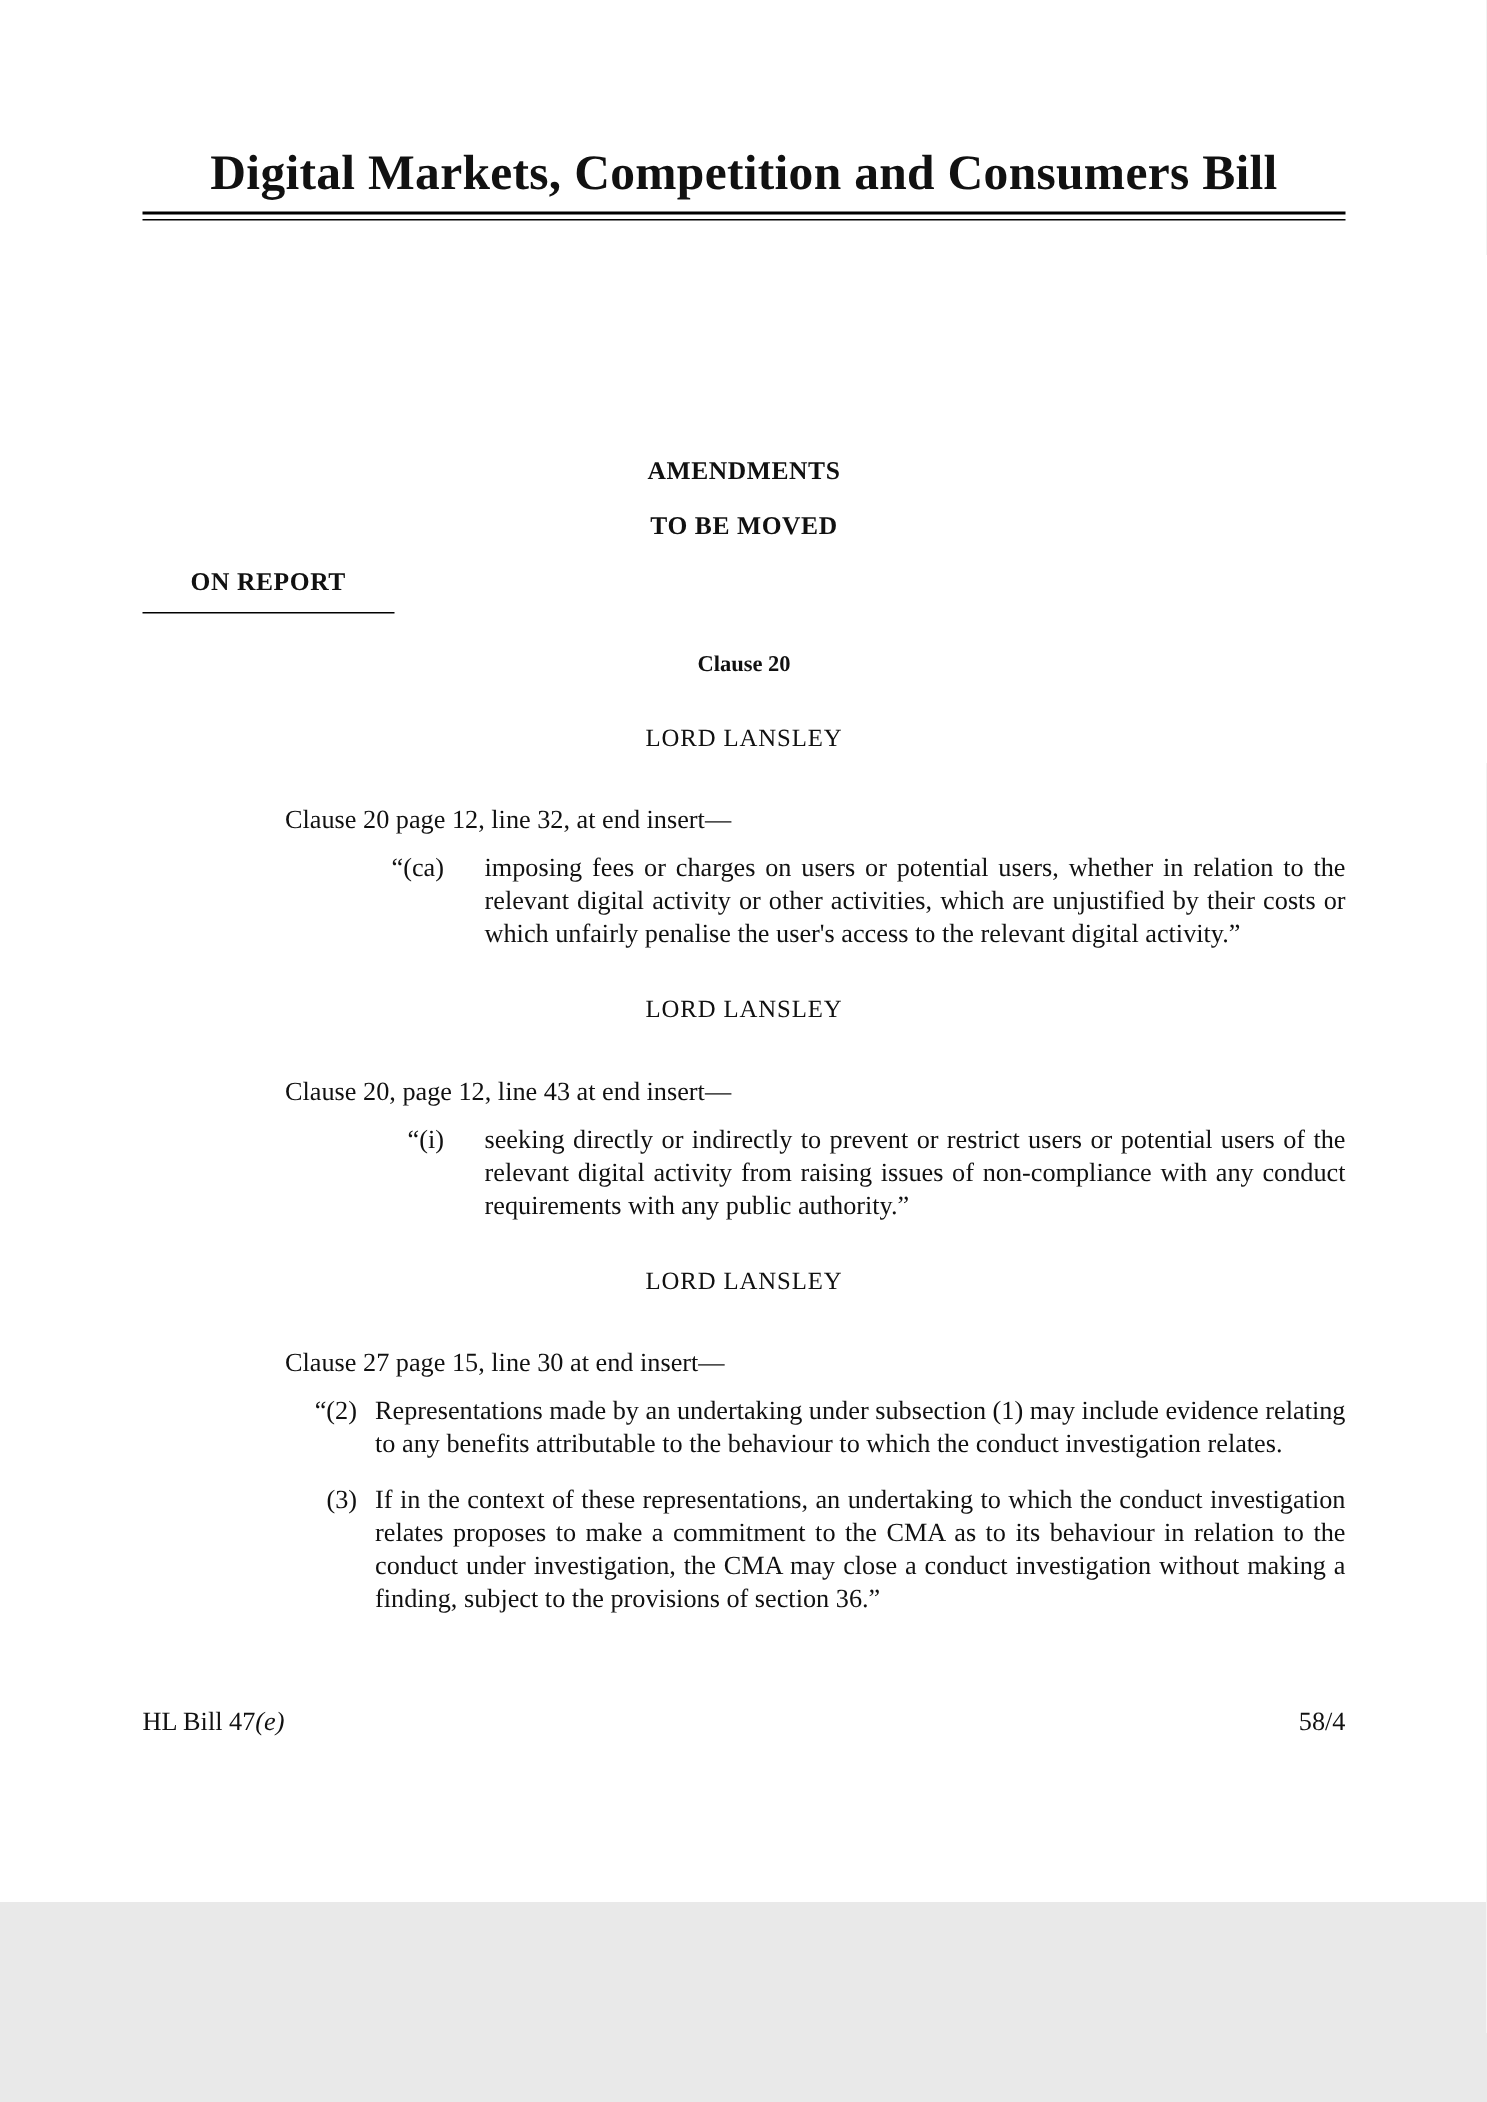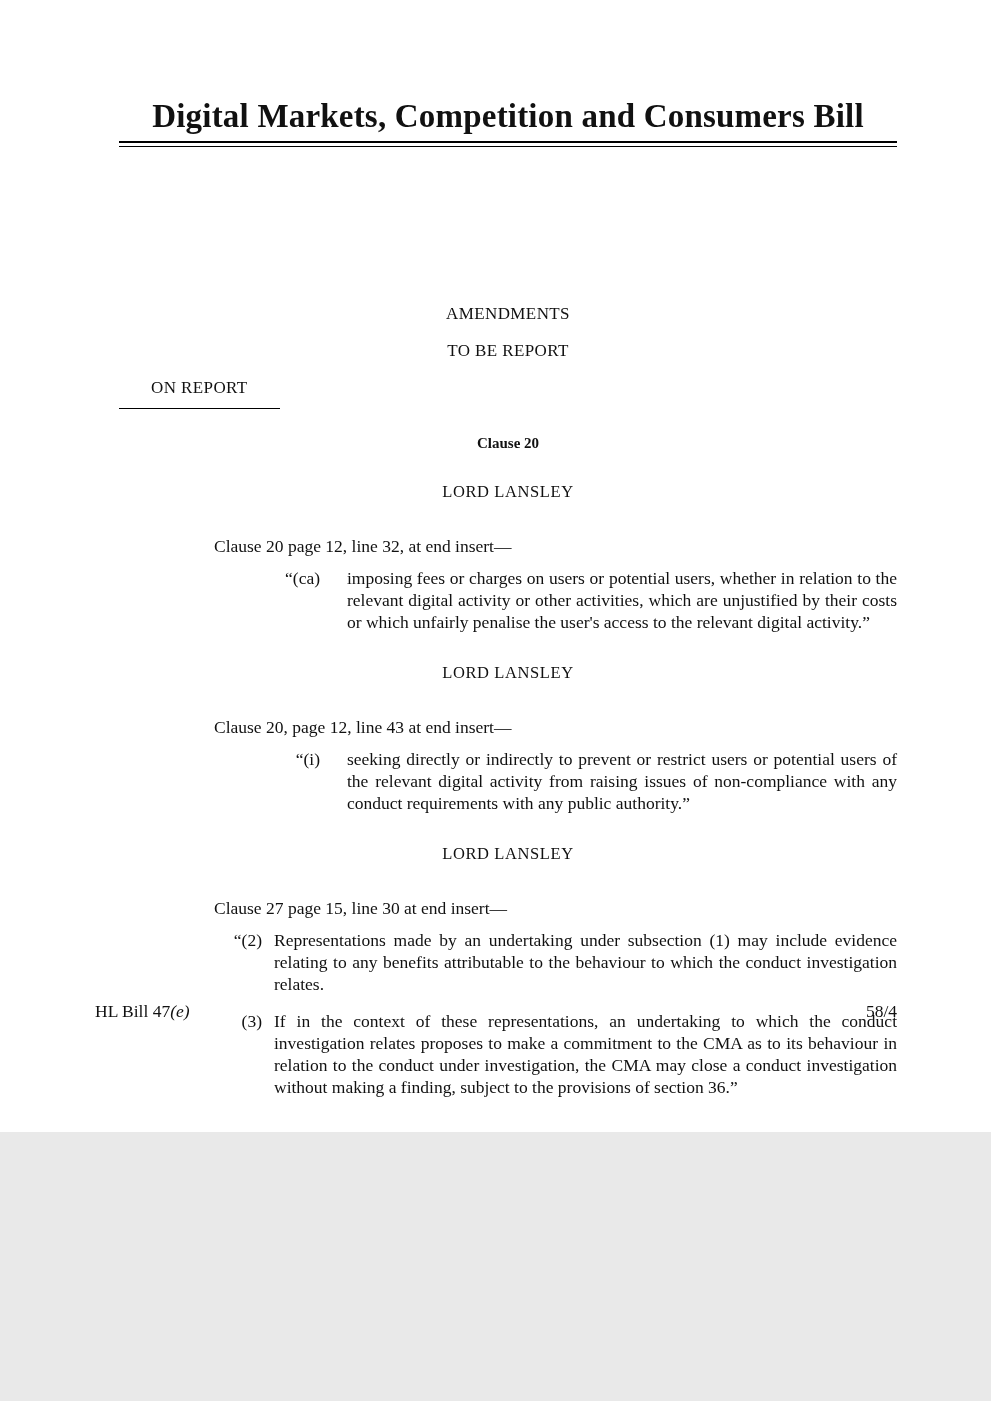--- a/index.html
+++ b/index.html
@@ -3,28 +3,27 @@
 <meta charset="utf-8">
 <style>
   html, body {
     margin: 0;
     padding: 0;
     background: #e9e9e9;
   }
   .page {
     position: relative;
     width: 991px;
-    height: 1132px;
+    height: 1268px;
     margin: 0 auto;
     background: #ffffff;
     font-family: "Liberation Serif", "DejaVu Serif", serif;
     color: #111111;
     overflow: hidden;
     box-sizing: border-box;
-    padding-left: 24px;
   }
   .content {
     padding: 0 94px 0 95px; 
   }
   h1.title {
     margin: 0;
     padding-top: 98px;
     text-align: center;
     font-size: 33px;
     font-weight: bold;
@@ -39,20 +38,21 @@
   }
   .amend-header {
     margin-top: 158px;
   }
   .caps-line {
     text-align: center;
     font-size: 17px;
     letter-spacing: 0.4px;
     line-height: 1;
     margin-bottom: 20px;
+    font-weight: bold;
   }
   .on-report-wrap {
     display: flex;
     justify-content: flex-start;
     margin-bottom: 0;
   }
   .on-report {
     display: inline-block;
     border-bottom: 1px solid #000;
     padding: 0 32px 12px 32px;
@@ -124,21 +124,21 @@
 <body>
 
 <div class="page">
   <div class="content">
 
     <h1 class="title">Digital Markets, Competition and Consumers Bill</h1>
     <div class="double-rule"></div>
 
     <div class="amend-header">
       <div class="caps-line">AMENDMENTS</div>
-      <div class="caps-line">TO BE REPORT</div>
+      <div class="caps-line">TO BE MOVED</div>
       <div class="on-report-wrap">
         <div class="caps-line on-report">ON REPORT</div>
       </div>
     </div>
 
     <h2 class="clause-heading">Clause 20</h2>
 
     <div class="mover">LORD LANSLEY</div>
     <p class="instruction">Clause 20 page 12, line 32, at end insert—</p>
     <div class="amendment">

